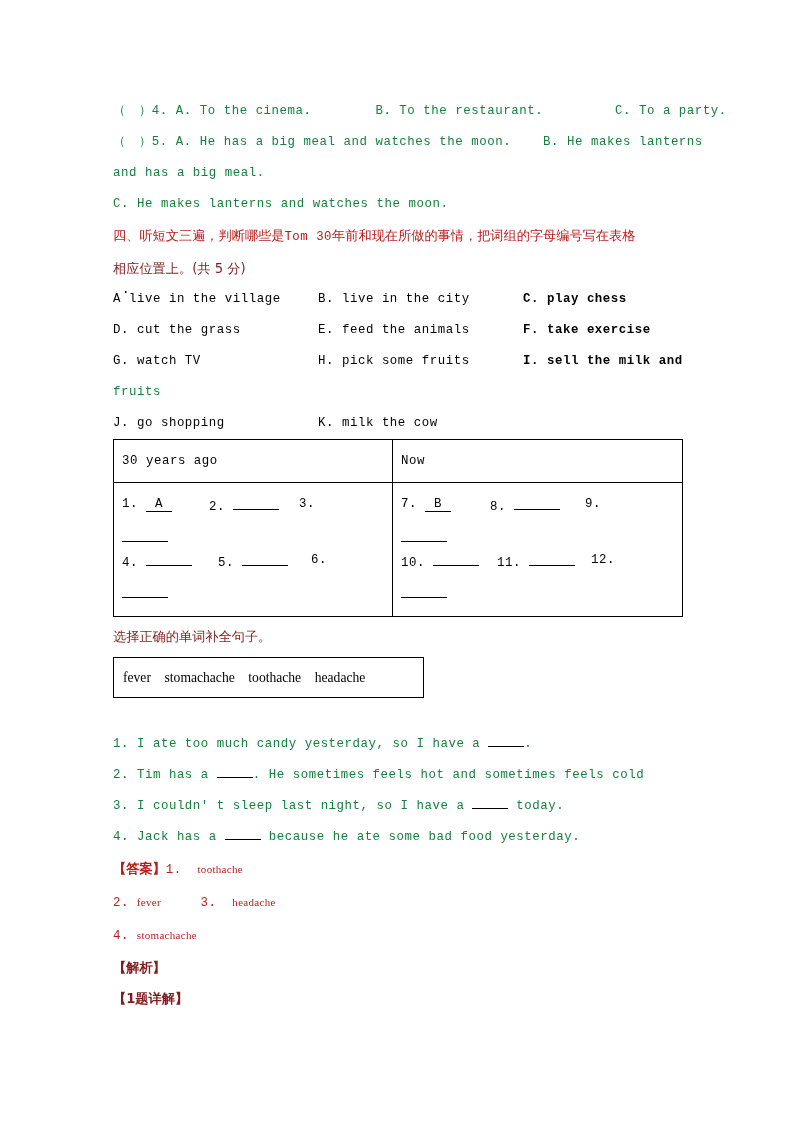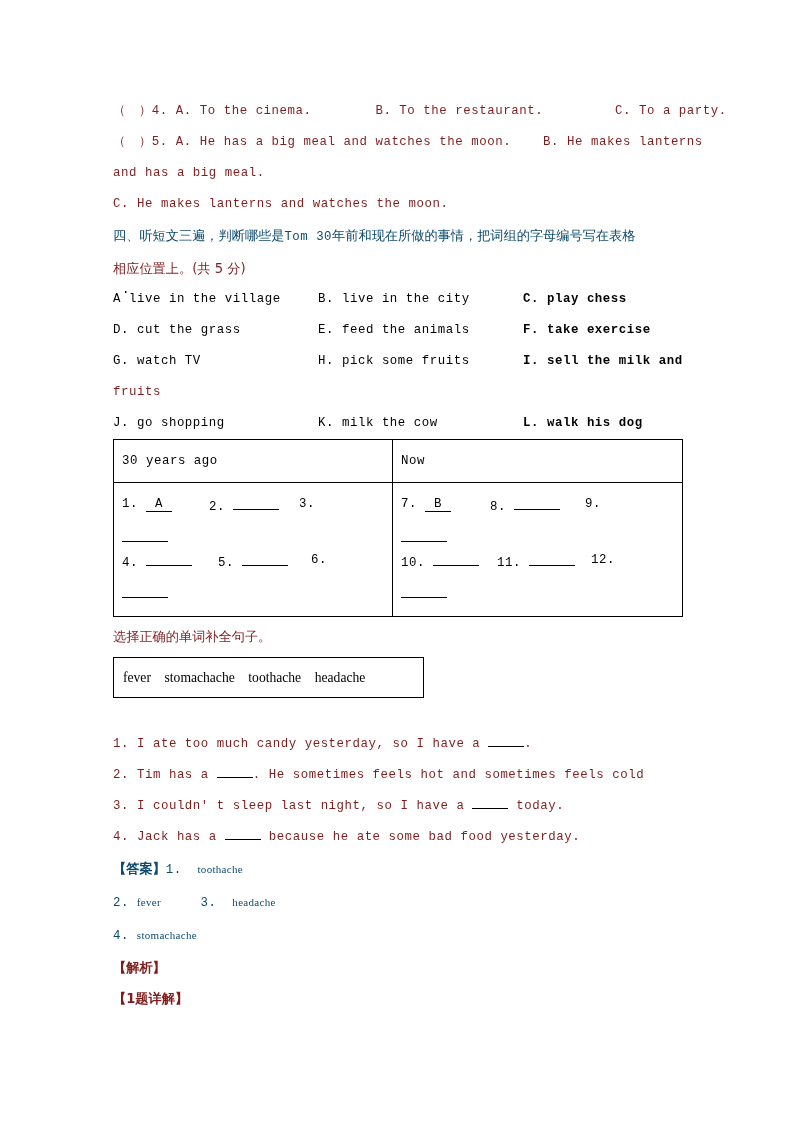--- a/index.html
+++ b/index.html
@@ -22,35 +22,35 @@
     width: 566px;
   }
 
   
   .ln {
     font-family: "Liberation Mono", "DejaVu Sans Mono", monospace;
     font-size: 12.4px;
     line-height: 31px;
     white-space: pre;
     letter-spacing: 0.55px;
-    color: #7f1d1d;
+    color: #15803d;
   }
   .ln-cjk {
     font-family: "DejaVu Sans", sans-serif;
     font-size: 13.2px;
     line-height: 31px;
     white-space: pre;
     color: #7f1d1d;
   }
   .mix {
     font-family: "DejaVu Sans", sans-serif;
     font-size: 13.2px;
     line-height: 31px;
     white-space: pre;
-    color: #0c4a6e;
+    color: #b91c1c;
   }
   .mix .en {
     font-family: "Liberation Mono", "DejaVu Sans Mono", monospace;
     font-size: 12.4px;
     letter-spacing: 0.5px;
   }
   .bold-cjk {
     font-family: "DejaVu Sans", sans-serif;
     font-weight: bold;
     font-size: 13.2px;
@@ -187,21 +187,20 @@
   </div>
   <div class="phrase-row">
     <span class="col1">G. watch TV</span>
     <span class="col2">H. pick some fruits</span>
     <span class="col3">I. sell the milk and</span>
   </div>
   <div class="ln">fruits</div>
   <div class="phrase-row">
     <span class="col1">J. go shopping</span>
     <span class="col2">K. milk the cow</span>
-    <span class="col3">L. walk his dog</span>
   </div>
 
   <table class="tbl">
     <tbody>
         <tr>
       <td class="c-left hdr-cell">30 years ago</td>
       <td class="c-right hdr-cell">Now</td>
     </tr>
     <tr>
       <td class="c-left body-cell">

